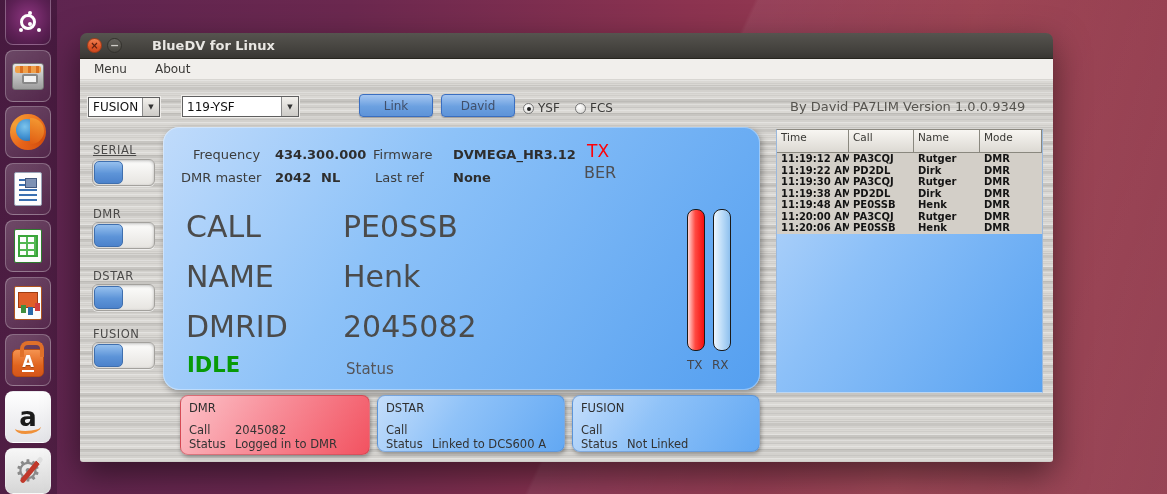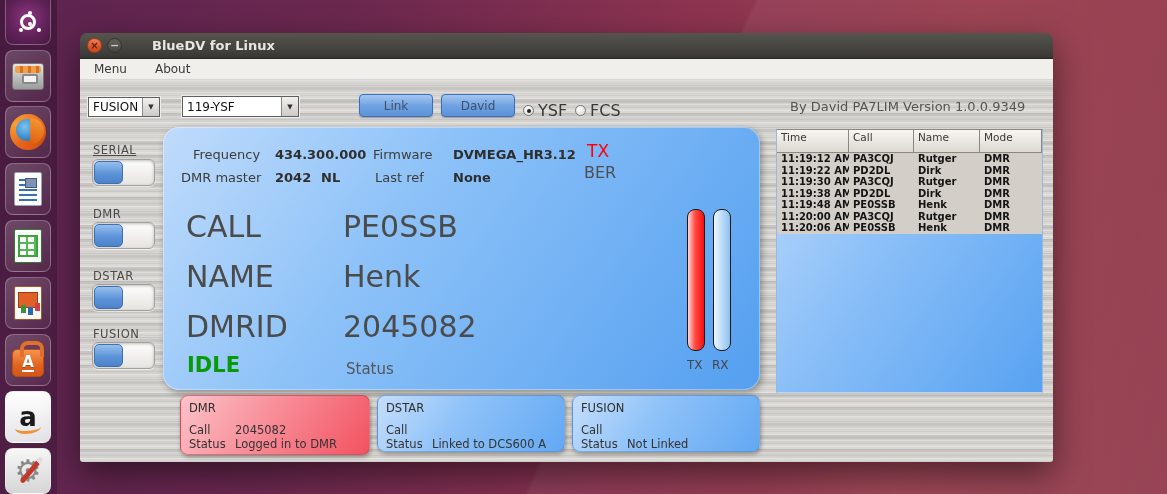--- a/index.html
+++ b/index.html
@@ -99,21 +99,21 @@
 
   .pushbtn { position:absolute; top:14px; width:74px; height:23px; border-radius:4px; border:1px solid #3a6ec0;
     background:linear-gradient(180deg,#a5c6f1 0%,#6ba0e0 55%,#5e93d8 100%); color:#404f6a; font-size:12px;
     display:flex; align-items:center; justify-content:center; cursor:pointer; box-shadow:0 1px 1px rgba(0,0,0,.25); }
   .pushbtn.link { left:260px;margin-left:19px; }
   .pushbtn.unlink { left:361px; }
 
   .radio { position:absolute; top:21px; display:flex; align-items:center; gap:4px; cursor:pointer; }
   .radio .dot { width:11px; height:11px; border-radius:50%; border:1px solid #777; background:radial-gradient(circle at 35% 30%,#fff,#d8d6d2); position:relative; }
   .radio.sel .dot::after { content:""; position:absolute; left:3px; top:3px; width:4px; height:4px; border-radius:50%; background:#222; }
-  .radio span.lbl { font-size:16px; color:#3a3937; }
+  .radio span.lbl { font-size:12px; color:#3a3937; }
   .radio.ysf { left:443px; } .radio.fcs { left:495px; }
 
   .byline { position:absolute; left:710px; top:19px; font-size:13px; color:#56544f; white-space:nowrap; }
 
   
   .swlabel { position:absolute; left:13px; font-size:11.5px; color:#4a4948; letter-spacing:.5px; }
   .switch { position:absolute; left:12px; width:63px; height:27px; border-radius:6px; border:1px solid #a3a19d; cursor:pointer;
     background:linear-gradient(180deg,#fdfdfc,#e6e4e0); box-shadow:inset 0 1px 3px rgba(0,0,0,.25), 0 1px 0 rgba(255,255,255,.6); position:absolute; }
   .switch::before { content:""; position:absolute; left:1px; top:1px; bottom:1px; width:27px; border-radius:5px;
     background:linear-gradient(180deg,#96c0ee 0%,#5d94d8 55%,#4c82cb 100%); border:1px solid #3f6fae; }

